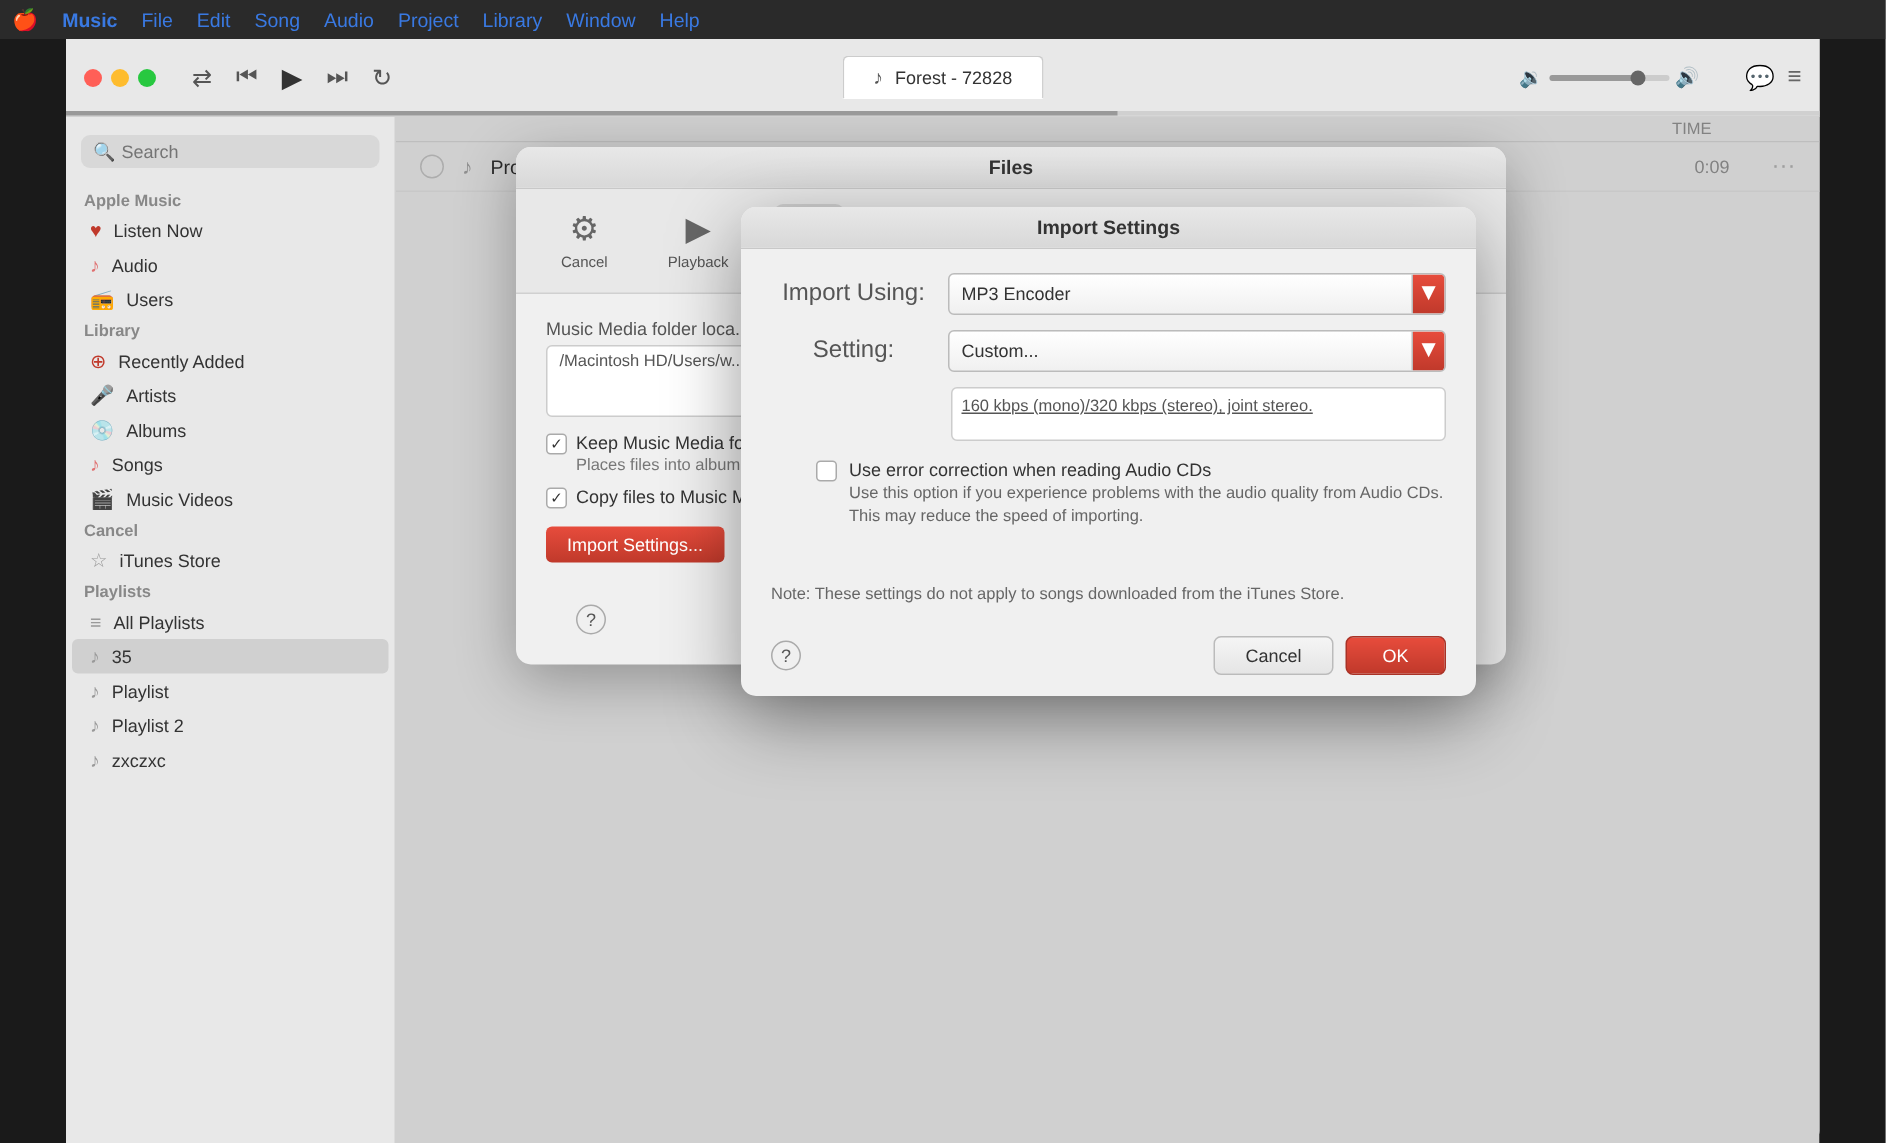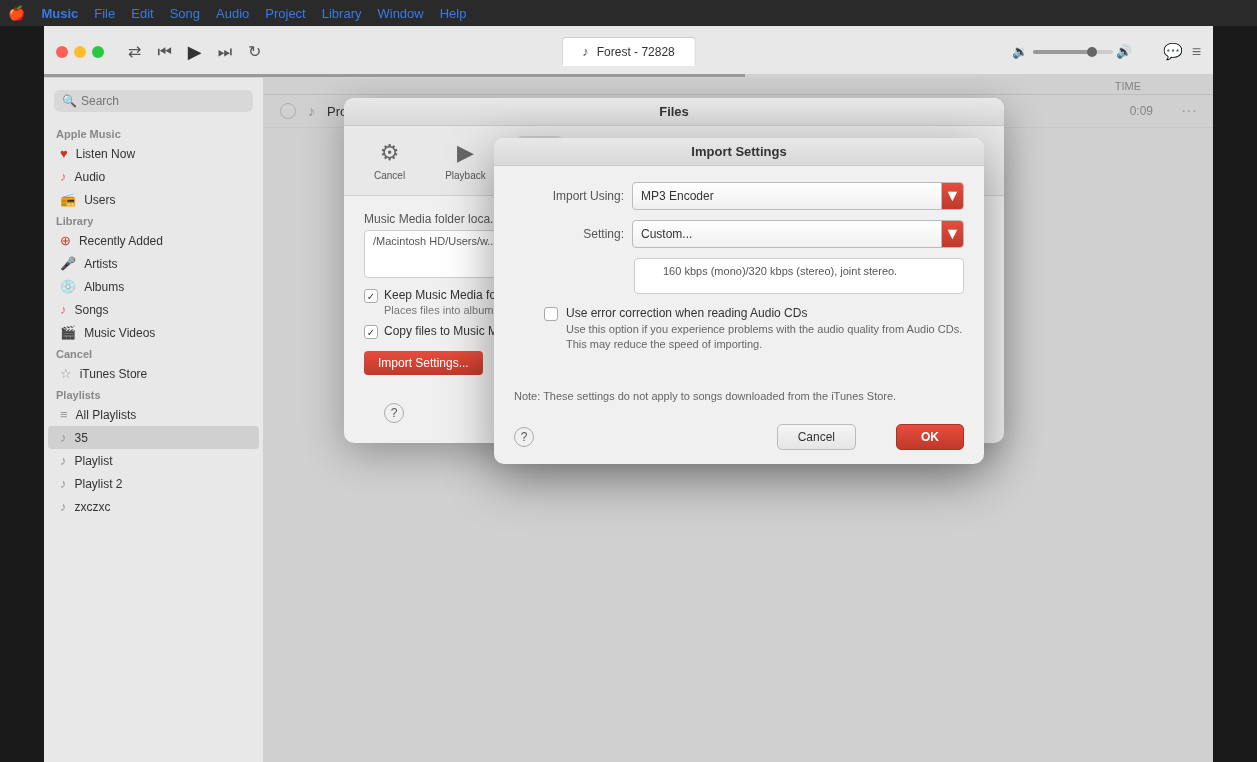--- a/index.html
+++ b/index.html
@@ -412,23 +412,23 @@
     .import-content {
       padding: 16px 20px;
     }
     .import-row {
       display: flex;
       align-items: center;
       margin-bottom: 10px;
       gap: 8px;
     }
     .import-row-label {
-      font-size: 12px;
+      font-size: 16px;
       color: #555;
-      text-align: right;
+      text-align: center;
       width: 110px;
       flex-shrink: 0;
     }
     .import-select-wrapper {
       flex: 1;
       display: flex;
       align-items: center;
       background: linear-gradient(to bottom, #fff, #f0f0f0);
       border: 1px solid #bbb;
       border-radius: 4px;
@@ -462,24 +462,25 @@
     }
     .details-label {
       font-size: 12px;
       color: #555;
       margin-bottom: 4px;
     }
     .details-box {
       background: #fff;
       border: 1px solid #ccc;
       border-radius: 4px;
-      padding: 6px 28px;
+      padding: 6px 6px;
       font-size: 11px;
       color: #555;
       min-height: 36px;
+      text-decoration: underline;
     }
 
     .error-correction-row {
       display: flex;
       align-items: flex-start;
       gap: 8px;
       margin-left: 30px;
       margin-bottom: 10px;
     }
     .ec-checkbox {
@@ -535,22 +536,21 @@
       cursor: pointer;
     }
     .btn-ok {
       background: linear-gradient(to bottom, #e74c3c, #c0392b);
       border: 1px solid #a93226;
       border-radius: 5px;
       padding: 5px 24px;
       font-size: 12px;
       color: #fff;
       cursor: pointer;
-      font-weight: 700;
-      margin-left: 32px;
+      font-weight: 400;
     }
 
     
     .prefs-help-btn {
       width: 20px;
       height: 20px;
       border-radius: 50%;
       border: 1px solid #aaa;
       background: #f0f0f0;
       font-size: 12px;

